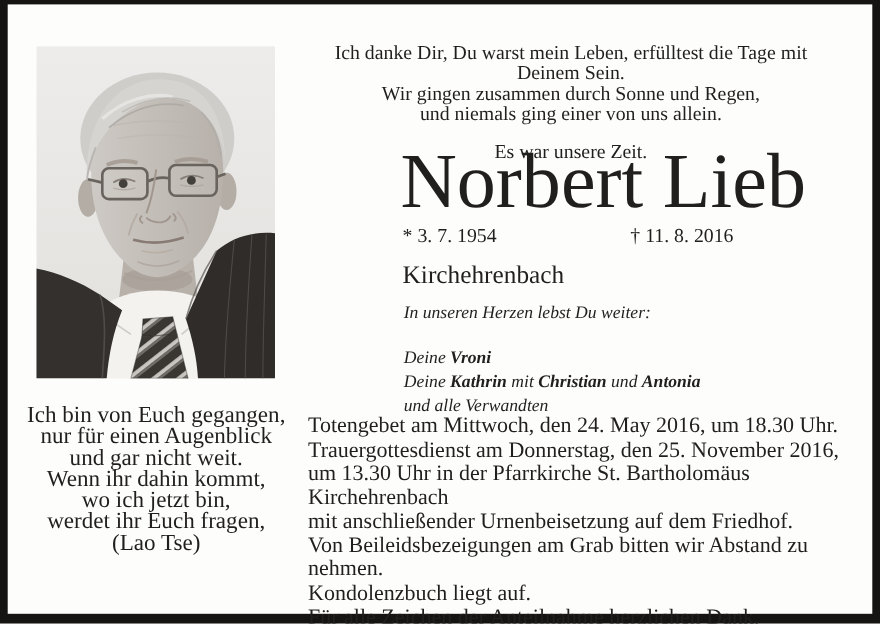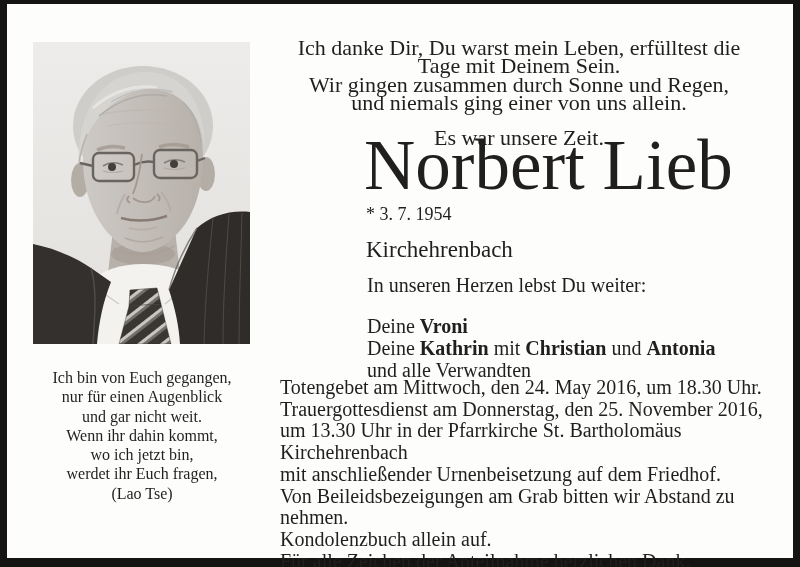--- a/index.html
+++ b/index.html
@@ -8,36 +8,36 @@
     background:var(--frame-color,#161413);
     font-family:"Liberation Serif","DejaVu Serif",serif;
     color:var(--text-color,#201f1d);
     overflow:hidden;
   }
   .paper { position:absolute; left:7px; top:4px; right:7px; bottom:9px; background:var(--paper-color,#fdfdfc); }
 
   .photo { position:absolute; left:33px; top:42px; width:217px; height:302px; }
   .photo svg { display:block; width:100%; height:100%; }
 
-  .dedication { position:absolute; left:280px; top:39px; width:478px; text-align:center; font-size:22px; line-height:18.4px; }
+  .dedication { position:absolute; left:280px; top:39px; width:478px; text-align:center; font-size:18px; line-height:18.4px; }
   .dedication .closing { margin-top:16px; }
 
   .title { position:absolute; left:364px; top:136px; font-size:71px; line-height:58px; white-space:nowrap; }
 
   .dates { position:absolute; left:366px; top:202px; width:360px; height:26px; font-size:18px; line-height:24px; }
   .dates .birth { position:absolute; left:0; top:0; white-space:nowrap; }
   .dates .death { position:absolute; left:207px; top:0; white-space:nowrap; }
 
   .residence { position:absolute; left:366px; top:239px; font-size:23px; line-height:21px; }
 
-  .mourners { position:absolute; left:367px; top:274px; font-size:20px; line-height:22px; width:420px; }
+  .mourners { position:absolute; left:367px; top:274px; font-size:16px; line-height:22px; width:420px;font-style:italic; }
   .mourners .gap { margin-top:19px; }
   .bold { font-weight:bold; }
 
-  .poem { position:absolute; left:22px; top:368px; width:240px; text-align:center; font-size:16px; line-height:19.3px; }
+  .poem { position:absolute; left:22px; top:368px; width:240px; text-align:center; font-size:21px; line-height:19.3px; }
 
   .details { position:absolute; left:280px; top:377px; width:508px; font-size:20px; line-height:21.7px; }
 </style>
 </head>
 <body>
 
 <div class="stage">
   <div class="paper"></div>
 
   <div class="photo" title="Grayscale portrait of elderly man with gray hair, glasses, dark suit, white shirt and striped tie">
@@ -138,20 +138,21 @@
     <div>Ich danke Dir, Du warst mein Leben, erfülltest die Tage mit Deinem Sein.</div>
     <div>Wir gingen zusammen durch Sonne und Regen,</div>
     <div>und niemals ging einer von uns allein.</div>
     <div class="closing">Es war unsere Zeit.</div>
   </div>
 
   <div class="title">Norbert Lieb</div>
 
   <div class="dates">
     <span class="birth">* 3. 7. 1954</span>
+    <span class="death">† 11. 8. 2016</span>
   </div>
 
   <div class="residence">Kirchehrenbach</div>
 
   <div class="mourners">
     <div>In unseren Herzen lebst Du weiter:</div>
     <div class="gap"><span>Deine </span><span class="bold">Vroni</span></div>
     <div><span>Deine </span><span class="bold">Kathrin</span><span> mit </span><span class="bold">Christian</span><span> und </span><span class="bold">Antonia</span></div>
     <div>und alle Verwandten</div>
   </div>
@@ -165,16 +166,16 @@
     <div>werdet ihr Euch fragen,</div>
     <div>(Lao Tse)</div>
   </div>
 
   <div class="details">
     <div>Totengebet am Mittwoch, den 24. May 2016, um 18.30 Uhr.</div>
     <div>Trauergottesdienst am Donnerstag, den 25. November 2016,</div>
     <div>um 13.30 Uhr in der Pfarrkirche St. Bartholomäus Kirchehrenbach</div>
     <div>mit anschließender Urnenbeisetzung auf dem Friedhof.</div>
     <div>Von Beileidsbezeigungen am Grab bitten wir Abstand zu nehmen.</div>
-    <div>Kondolenzbuch allein auf.</div>
+    <div>Kondolenzbuch liegt auf.</div>
     <div>Für alle Zeichen der Anteilnahme herzlichen Dank.</div>
   </div>
 </div>
 
 </body></html>

